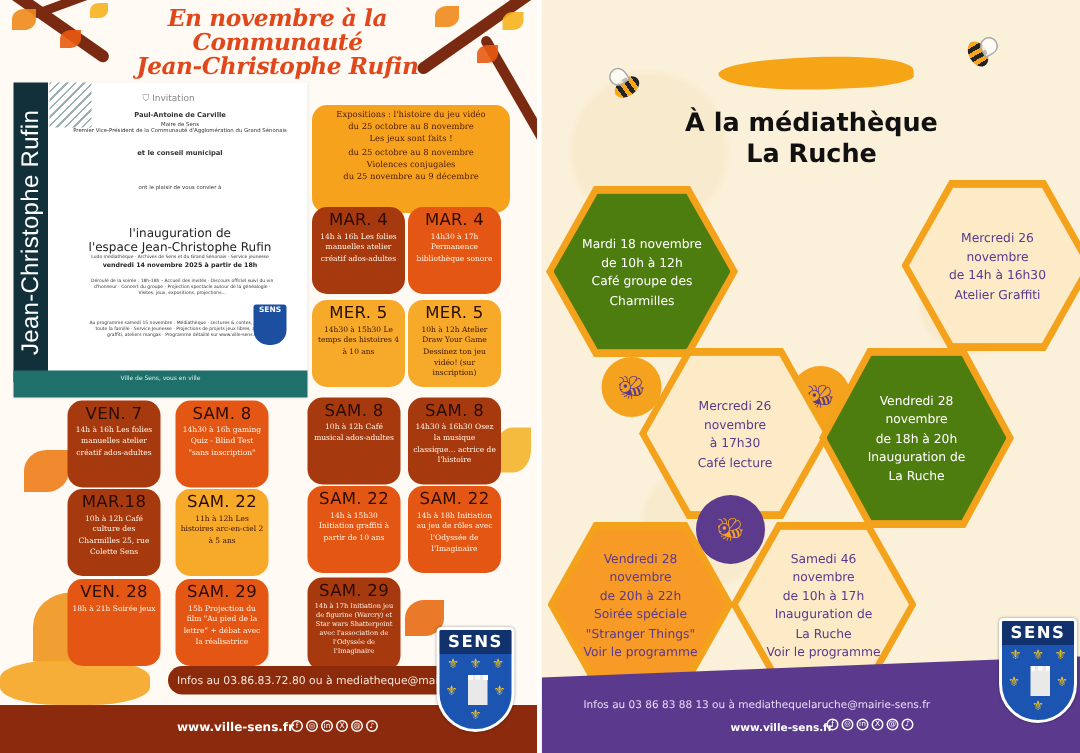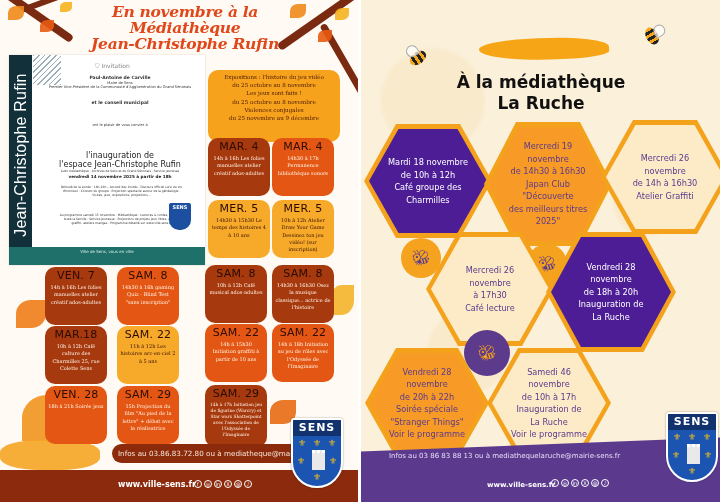--- a/index.html
+++ b/index.html
@@ -49,28 +49,28 @@
  radial-gradient(circle at 20% 20%,#f3dfb4 0 10%,transparent 11%),
  radial-gradient(circle at 80% 40%,#f3dfb4 0 8%,transparent 9%),
  radial-gradient(circle at 30% 70%,#f3dfb4 0 9%,transparent 10%)}
 .r-title{position:absolute;left:60px;top:5px;width:240px;text-align:center;color:#5b3a8e;font-family:"Liberation Sans",sans-serif;font-weight:bold;font-size:37px;letter-spacing:-.5px;z-index:2}
 .stroke{position:absolute;left:118px;top:38px;width:130px;height:22px;background:#f6a516;border-radius:40% 60% 30% 70%;transform:rotate(-3deg);z-index:1}
 .r-sub{position:absolute;left:60px;top:72px;width:240px;text-align:center;color:#111;font-family:"DejaVu Sans",sans-serif;font-weight:bold;font-size:17px;line-height:21px}
 .bee{position:absolute;width:18px;height:12px;border-radius:50%;background:repeating-linear-gradient(90deg,#f5a619 0 3px,#222 3px 6px)}
 .bee::before{content:"";position:absolute;left:2px;top:-9px;width:10px;height:10px;border:1px solid #aaa;border-radius:50% 50% 0 50%;background:rgba(255,255,255,.7)}
 .hex{position:absolute;width:128px;height:114px;clip-path:polygon(25% 0,75% 0,100% 50%,75% 100%,25% 100%,0 50%);display:flex;align-items:center;justify-content:center}
 .hex .in{position:absolute;inset:5px;clip-path:polygon(25% 0,75% 0,100% 50%,75% 100%,25% 100%,0 50%);display:flex;align-items:center;justify-content:center;text-align:center;font-family:"DejaVu Sans",sans-serif;font-size:8.2px;line-height:12.5px;padding:0 14px}
-.h-purple{background:#f4a21c}.h-purple .in{background:#4c1d95;color:#fff}
+.h-purple{background:#f4a21c}.h-purple .in{background:#4d7c0f;color:#fff}
 .h-orange{background:#f4a21c}.h-orange .in{background:#f79a26;color:#5c3a8c}
 .h-cream{background:#f4a21c}.h-cream .in{background:#fdebc8;color:#5c3a8c}
 .circ{position:absolute;width:40px;height:40px;border-radius:50%;display:flex;align-items:center;justify-content:center;font-size:15px}
 .circ-o{background:#f5a31e;color:#5c3a8c}
 .circ-p{background:#5c3a8c;color:#f5a31e}
 .r-footer{position:absolute;left:0;top:432px;width:359px;height:70px;background:#5b3a8e;clip-path:polygon(0 28%,100% 8%,100% 100%,0 100%)}
-.r-info{position:absolute;left:28px;top:452px;color:#e8dcf5;font-size:7px;white-space:nowrap}
+.r-info{position:absolute;left:28px;top:466px;color:#e8dcf5;font-size:7px;white-space:nowrap}
 .r-url{position:absolute;left:126px;top:481px;color:#fff;font-weight:bold;font-size:7px}
 </style>
 </head>
 <body>
 
 <div class="stage">
 
   <div class="left">
 
     <div class="branch" style="left:-10px;top:10px;width:90px;height:8px;transform:rotate(35deg)"></div>
@@ -85,21 +85,21 @@
     <div class="leaf" style="left:335px;top:8px;width:14px;height:12px;background:#f5b21f"></div>
     <div class="leaf" style="left:180px;top:70px;width:22px;height:20px;background:#ec6a14"></div>
     <div class="leaf" style="left:16px;top:300px;width:30px;height:28px;background:#f07c1a"></div>
     <div class="leaf" style="left:22px;top:395px;width:50px;height:46px;background:#f0941e"></div>
     <div class="leaf" style="left:0;top:440px;width:100px;height:30px;background:#f5a523;border-radius:40%"></div>
     <div class="leaf" style="left:270px;top:400px;width:26px;height:24px;background:#e86a14"></div>
     <div class="leaf" style="left:330px;top:285px;width:24px;height:30px;background:#f4b42a"></div>
 
     <div class="l-title">
       <div>En novembre à la</div>
-      <div>Médiathèque</div>
+      <div>Communauté</div>
       <div>Jean-Christophe Rufin</div>
     </div>
 
     <div class="invite">
       <div class="spine">
           <span>Jean-Christophe Rufin</span>
         </div>
       <div class="hatch"></div>
       <div class="inv-tag">⛉ <span>Invitation</span></div>
       <div class="inv-small" style="top:21px">
@@ -235,32 +235,20 @@
     <div class="hex h-purple" style="left:3px;top:124px">
         <div class="in">
           <div>
       <div>Mardi 18 novembre</div>
       <div>de 10h à 12h</div>
       <div>Café groupe des</div>
       <div>Charmilles</div>
     </div>
         </div>
       </div>
-    <div class="hex h-orange" style="left:123px;top:122px;height:124px">
-        <div class="in">
-          <div>
-      <div>Mercredi 19 novembre</div>
-      <div>de 14h30 à 16h30</div>
-      <div>Japan Club</div>
-      <div>"Découverte</div>
-      <div>des meilleurs titres</div>
-      <div>2025"</div>
-    </div>
-        </div>
-      </div>
     <div class="hex h-cream" style="left:240px;top:120px">
         <div class="in">
           <div>
       <div>Mercredi 26 novembre</div>
       <div>de 14h à 16h30</div>
       <div>Atelier Graffiti</div>
     </div>
         </div>
       </div>
 

